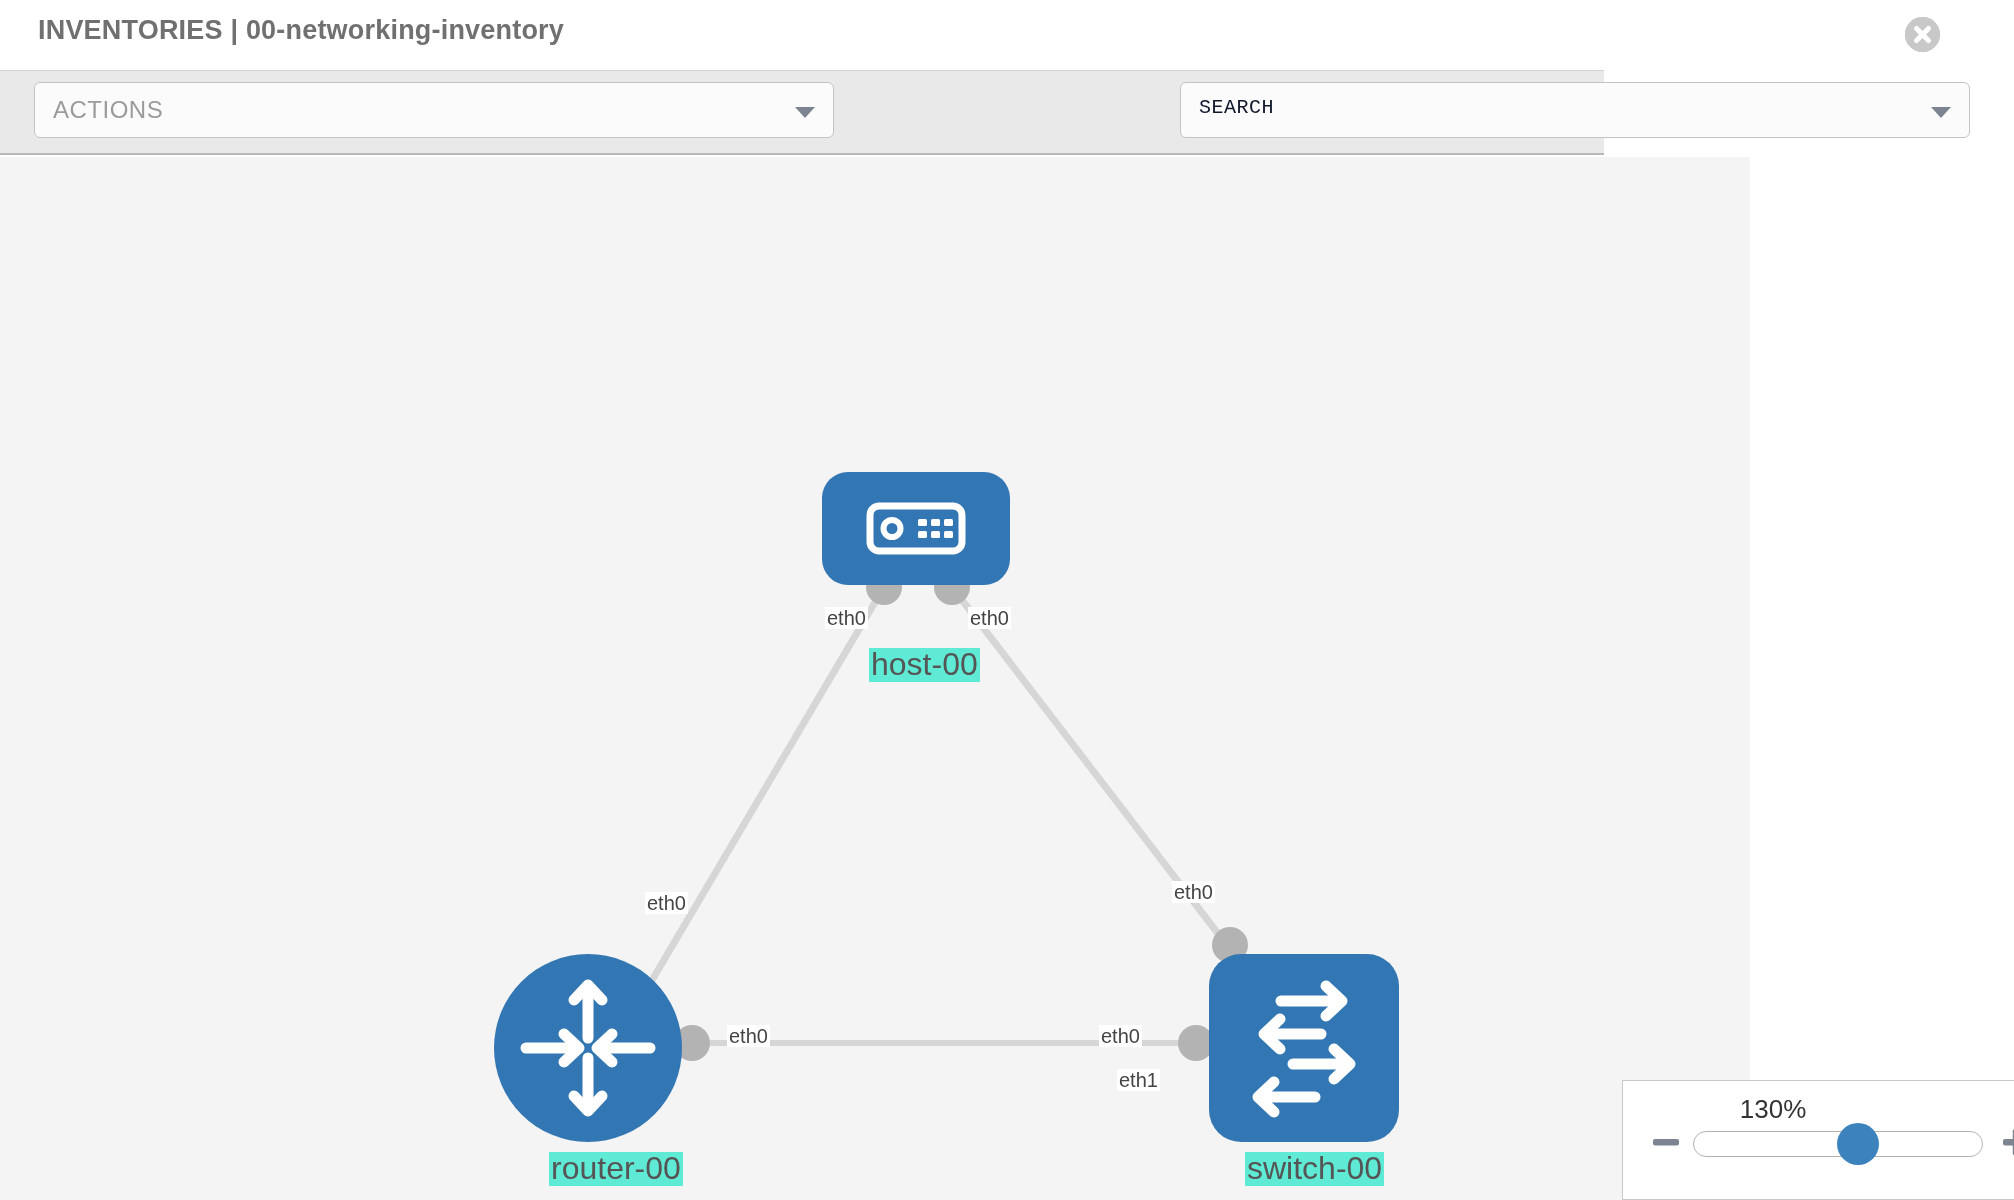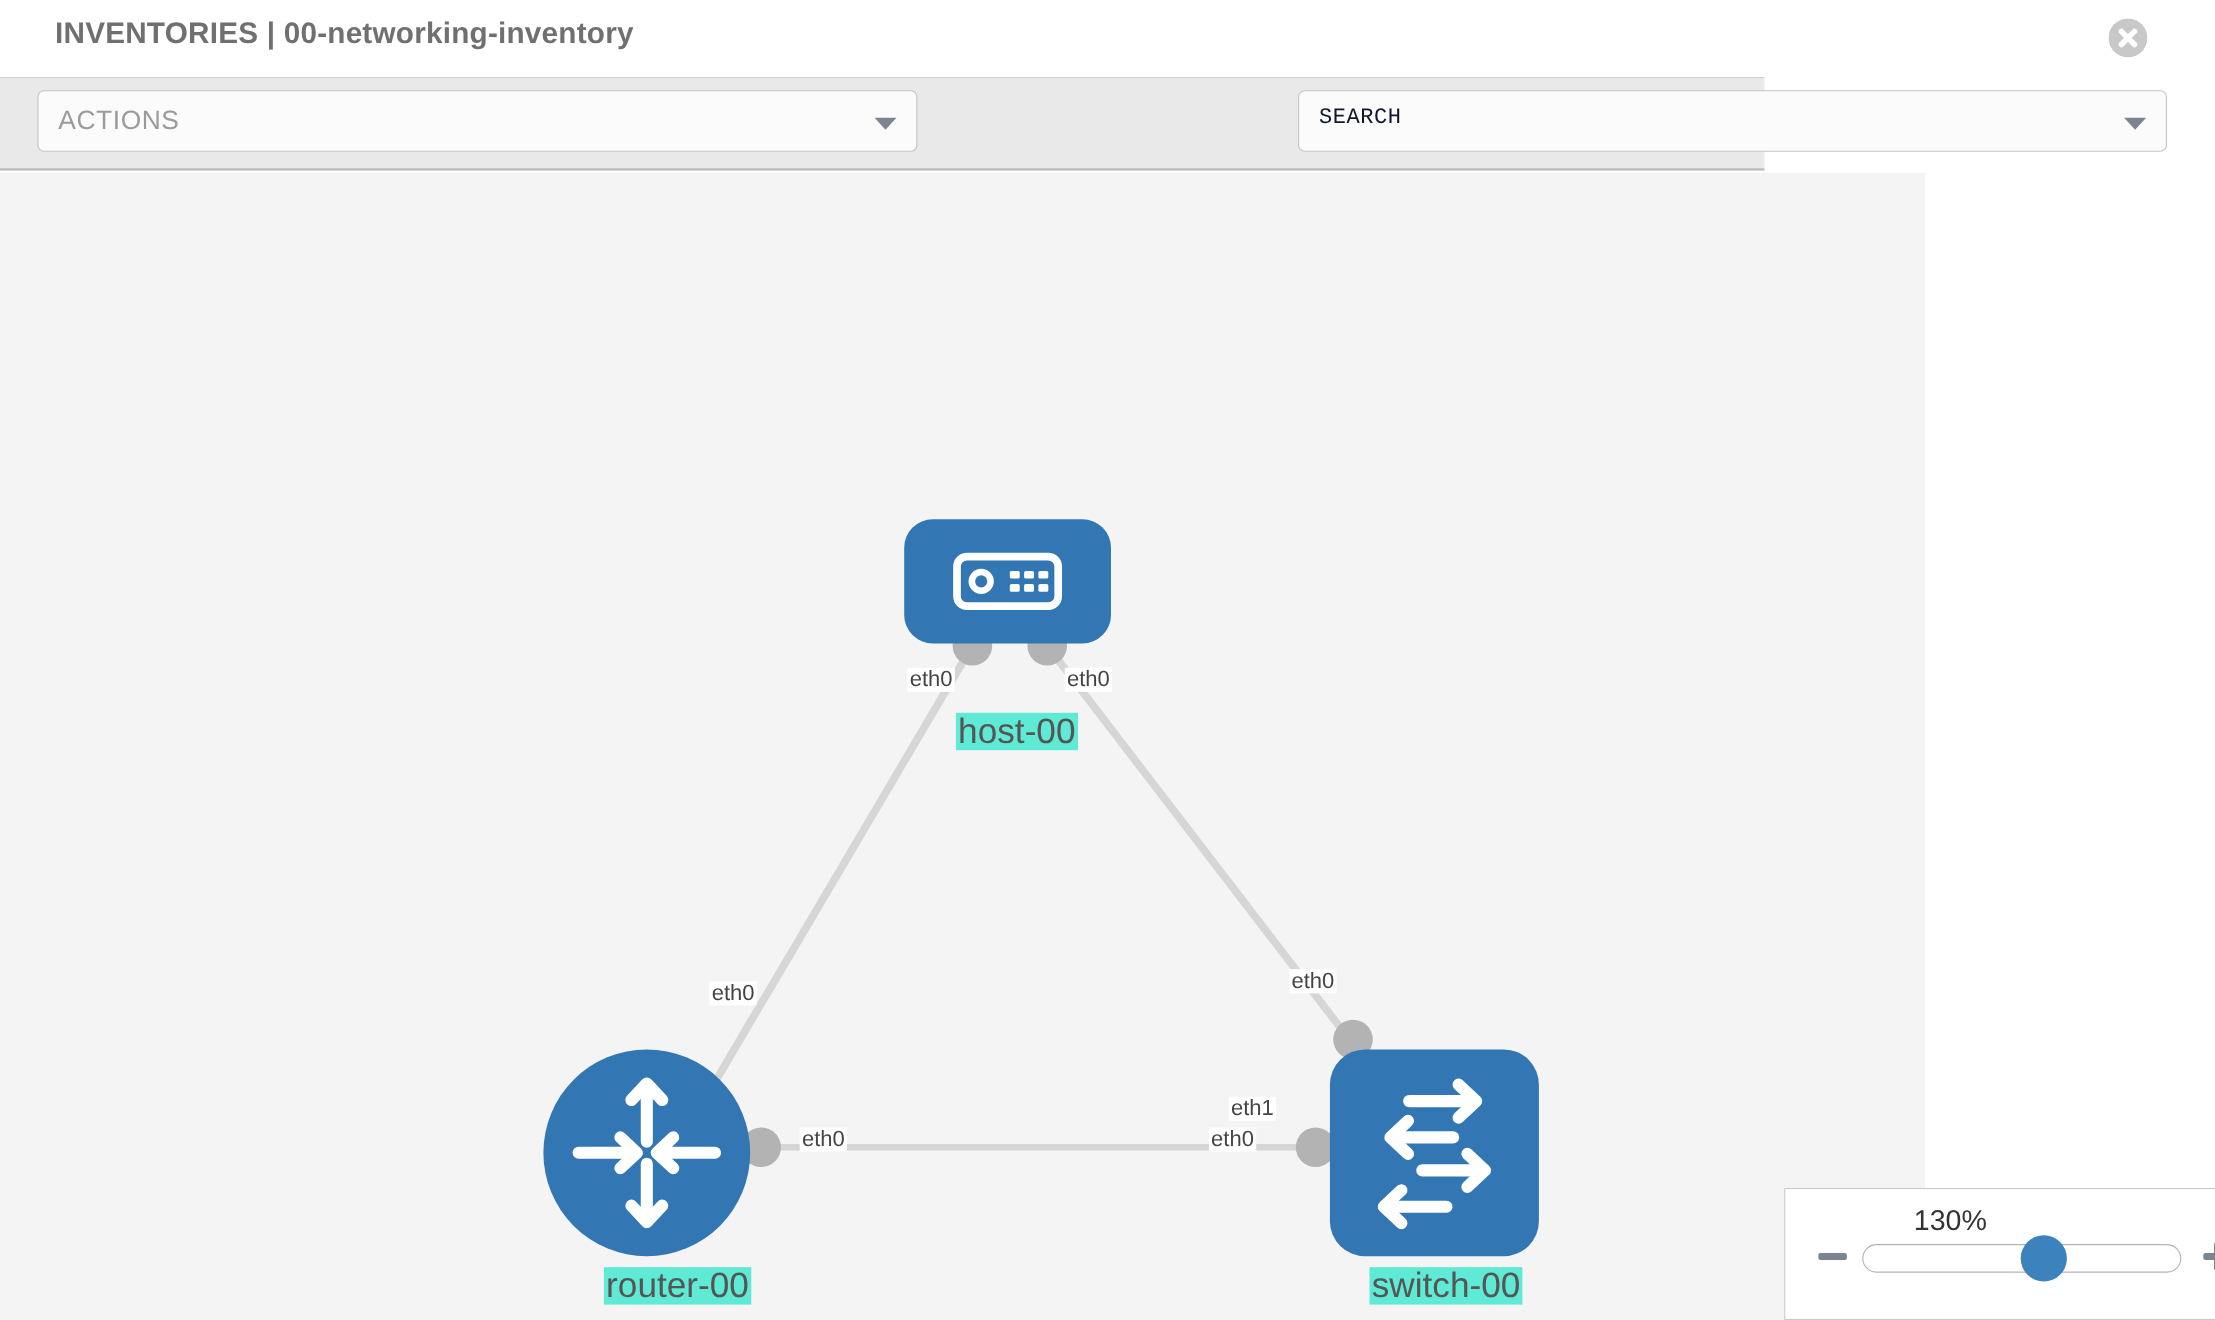--- a/index.html
+++ b/index.html
@@ -15,21 +15,21 @@
   #app {
     position: relative;
     width: 2014px;
     height: 1200px;
     background: #ffffff;
   }
 
   
   .header {
     position: absolute;
-    left: 16px; top: 0;
+    left: 4px; top: 0;
     width: 1962px; height: 70px;
     background: #ffffff;
     display: flex;
     align-items: center;
   }
   .page-title {
     position: absolute;
     left: 34px; top: 15px;
     font-size: 27px;
     font-weight: bold;
@@ -309,21 +309,21 @@
       </g>
     </svg>
 
     <div id="label-layer">
         <div class="iface-label" style="left: 825px; top: 450px;">eth0</div>
         <div class="iface-label" style="left: 645px; top: 735px;">eth0</div>
         <div class="iface-label" style="left: 968px; top: 450px;">eth0</div>
         <div class="iface-label" style="left: 1172px; top: 724px;">eth0</div>
         <div class="iface-label" style="left: 727px; top: 868px;">eth0</div>
         <div class="iface-label" style="left: 1099px; top: 868px;">eth0</div>
-        <div class="iface-label" style="left: 1117px; top: 840px;">eth1</div>
+        <div class="iface-label" style="left: 1117px; top: 912px;">eth1</div>
         <div class="node-label" style="left: 869px; top: 491px;">host-00</div>
         <div class="node-label" style="left: 528px; top: 995px; margin-left: 21px;">router-00</div>
         <div class="node-label" style="left: 1245px; top: 995px;">switch-00</div>
       </div>
   </div>
 
   <div class="zoom-panel">
     <div class="zoom-value">130%</div>
 
     <div class="zoom-minus">

